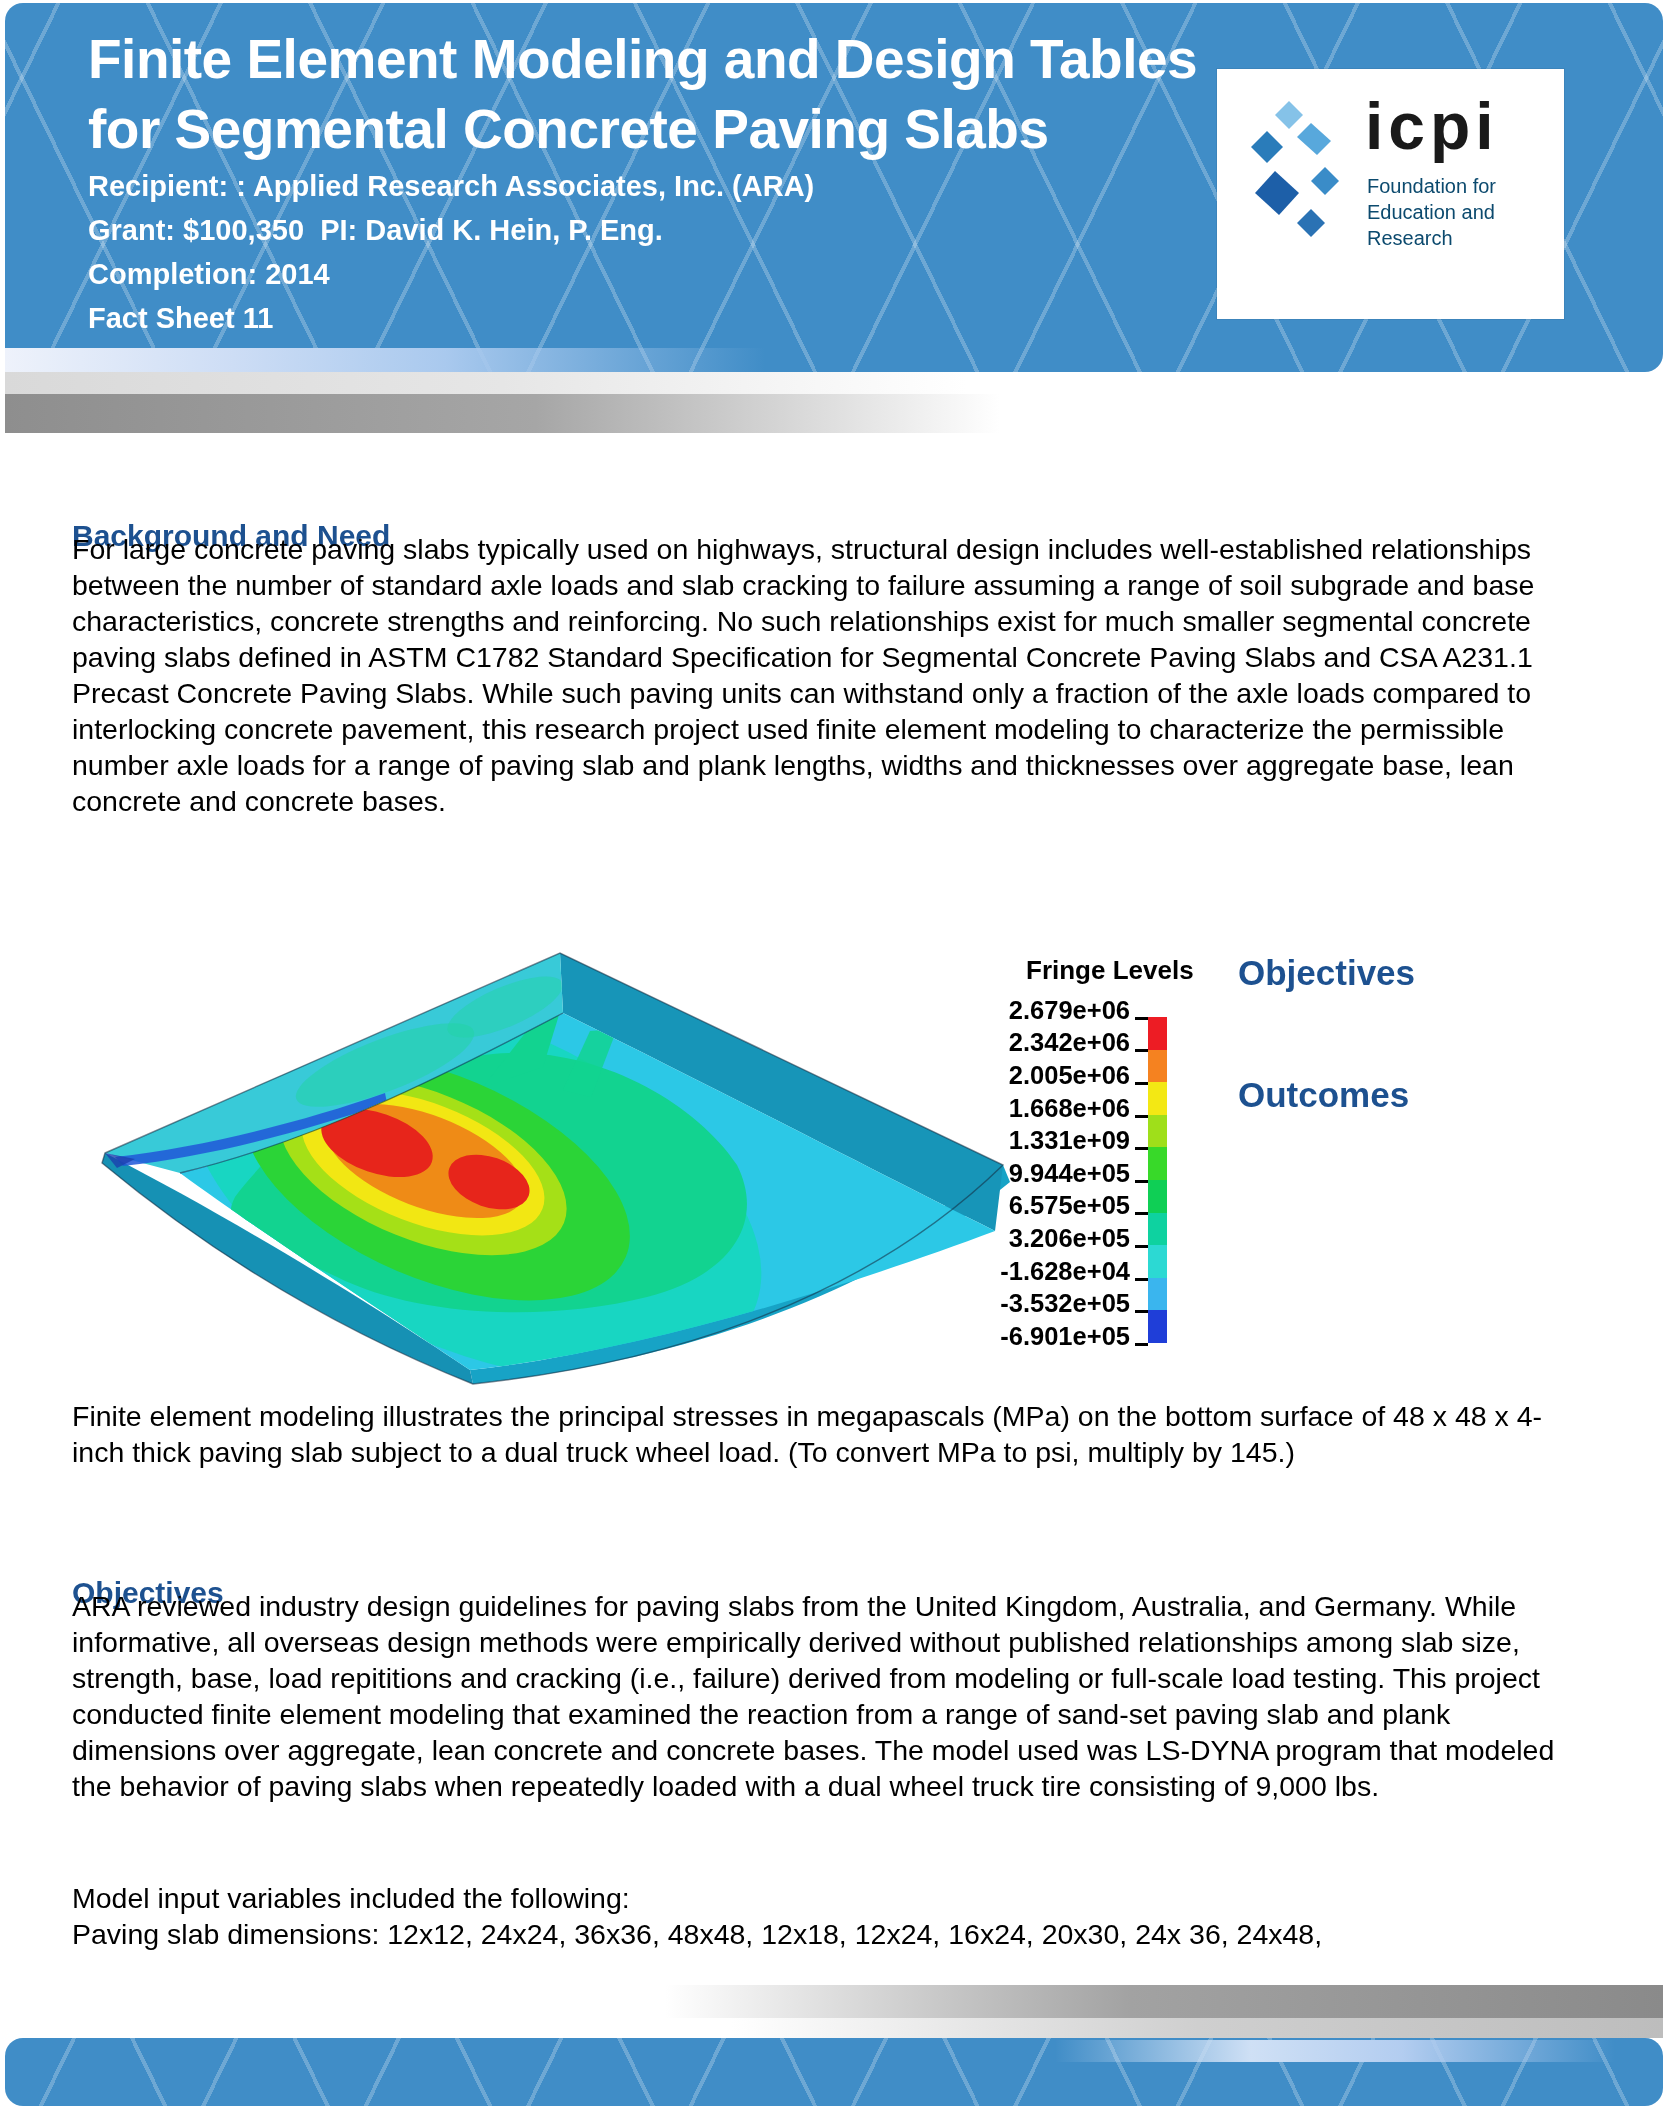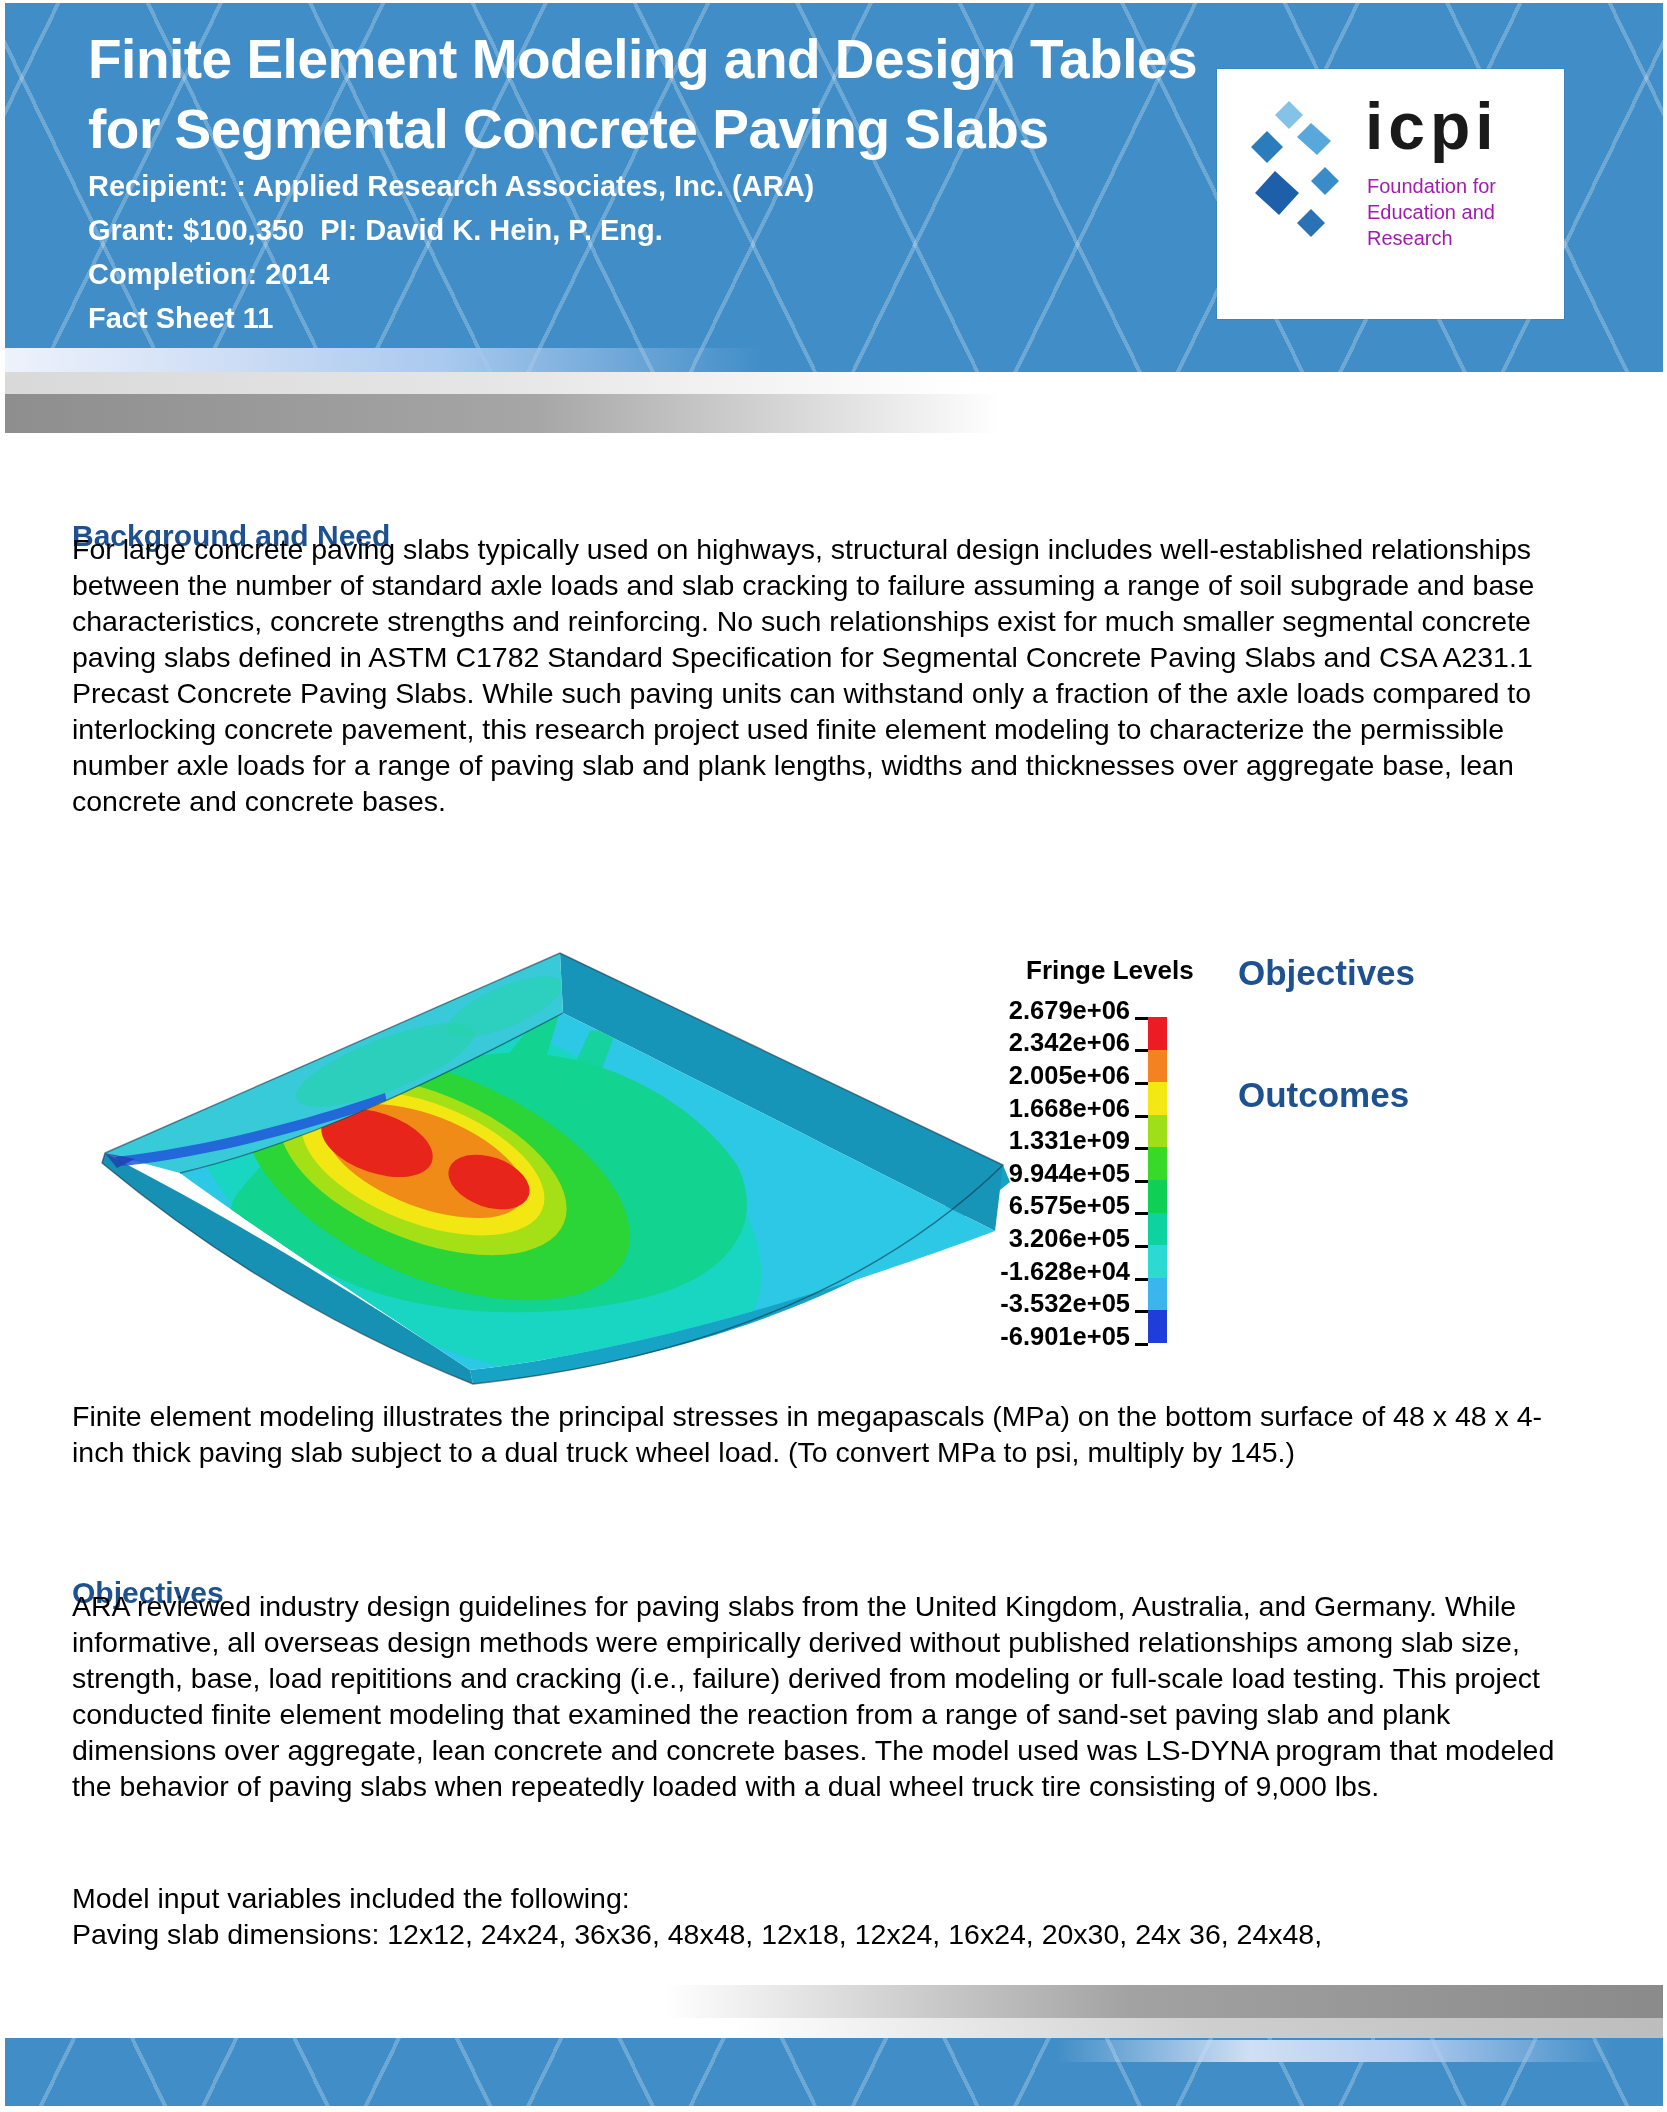--- a/index.html
+++ b/index.html
@@ -7,21 +7,21 @@
     --heading-blue:#1d5190;
     --body-text:#000000;
   }
   html,body{margin:0;padding:0;background:#e8e8e8;}
   .page{
     position:relative;width:1667px;height:2112px;background:#fff;
     font-family:"Liberation Sans",sans-serif;color:var(--body-text);
     overflow:hidden;margin:0 auto;
   }
   
-  .band{position:absolute;left:5px;width:1658px;background:var(--header-blue);}
+  .band{position:absolute;left:5px;width:1658px;background:var(--header-blue);border-radius:18px;}
   .band.top{top:3px;height:369px;}
   .band.bottom{top:2038px;height:68px;}
   .lattice{position:absolute;inset:0;
     background:
       repeating-linear-gradient(64deg,
         rgba(255,255,255,0) 0px, rgba(255,255,255,0) 142px,
         rgba(255,255,255,.24) 142px, rgba(255,255,255,.24) 146px),
       repeating-linear-gradient(-64deg,
         rgba(255,255,255,0) 0px, rgba(255,255,255,0) 142px,
         rgba(255,255,255,.24) 142px, rgba(255,255,255,.24) 146px);
@@ -29,21 +29,21 @@
   .hdr-text{position:absolute;left:83px;top:21px;color:#fff;}
   .hdr-title{font-size:55px;font-weight:bold;line-height:70px;letter-spacing:-0.5px;}
   .hdr-sub{margin-top:0;font-size:29px;font-weight:bold;line-height:44px;}
   .hdr-line{white-space:pre-wrap;}
   
   .logo-card{position:absolute;left:1217px;top:69px;width:347px;height:250px;background:#fff;
     box-shadow:0 0 0 1px rgba(0,0,0,.06);}
   .logo-mark{position:absolute;left:20px;top:24px;}
   .logo-word{position:absolute;left:148px;top:18px;font-size:66px;font-weight:bold;
     color:#1a1a1a;letter-spacing:5px;line-height:78px;}
-  .logo-tag{position:absolute;left:150px;top:104px;font-size:20px;color:#a21caf;line-height:26px;}
+  .logo-tag{position:absolute;left:150px;top:104px;font-size:20px;color:#0c4a6e;line-height:26px;}
   
   .strip-blue-top{position:absolute;left:5px;top:348px;width:760px;height:24px;
     background:linear-gradient(to right,#eef2fb 0%,#cdddf5 30%,#a9c9ee 58%,rgba(110,160,215,0) 100%);}
   .gray-top-a{position:absolute;left:5px;top:372px;width:1658px;height:22px;
     background:linear-gradient(to right,#d9d9d9 0%,#e6e6e6 30%,#ffffff 58%);}
   .gray-top-b{position:absolute;left:5px;top:394px;width:1658px;height:39px;
     background:linear-gradient(to right,#8e8e8e 0%,#a6a6a6 32%,#ffffff 60%);}
   .gray-bot-a{position:absolute;left:0;top:1985px;width:1663px;height:33px;
     background:linear-gradient(to right,#ffffff 40%,#a2a2a2 68%,#8a8a8a 100%);}
   .gray-bot-b{position:absolute;left:0;top:2018px;width:1663px;height:20px;

